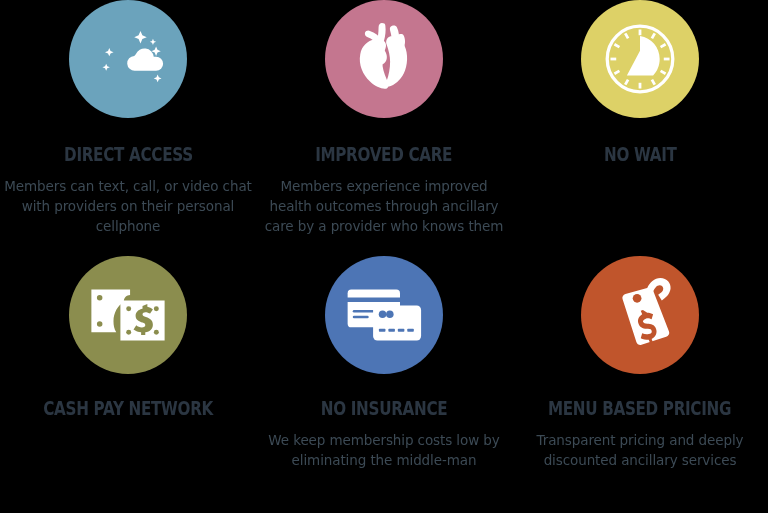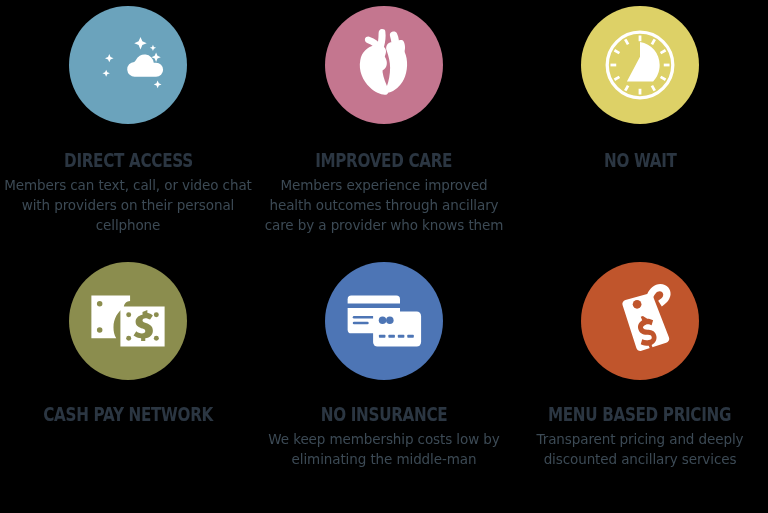--- a/index.html
+++ b/index.html
@@ -15,21 +15,20 @@
     background:#000000;
     display:grid;
     grid-template-columns:repeat(3, 256px);
     grid-template-rows:256px 257px;
   }
   .card {
     position:relative;
     display:flex;
     flex-direction:column;
     align-items:center;
-    padding-top:6px;
   }
   .icon-circle {
     width:118px; height:118px;
     border-radius:50%;
     display:flex;
     align-items:center;
     justify-content:center;
     flex:0 0 auto;
   }
   .icon-circle svg { display:block; }
@@ -40,21 +39,21 @@
     font-size:19px;
     letter-spacing:-0.4px;
     color:#2b3642;
     text-transform:uppercase;
     line-height:1;
     white-space:nowrap;
     transform:scaleX(0.80);
     transform-origin:center center;
   }
   .card-desc {
-    margin-top:5px;
+    margin-top:12px;
     width:248px;
     text-align:center;
     font-family:"DejaVu Sans", sans-serif;
     font-size:13.5px;
     line-height:20px;
     color:#3c4a55;
     letter-spacing:-0.1px;
   }
   
   .row2 .card-title { margin-top:25px; }

